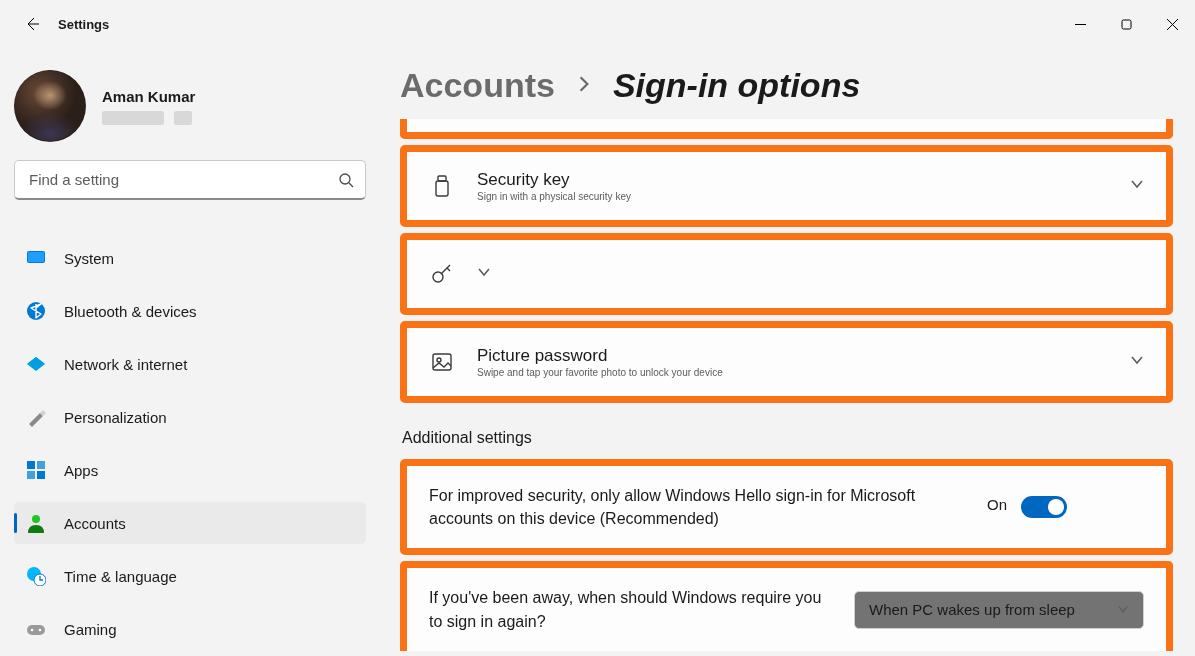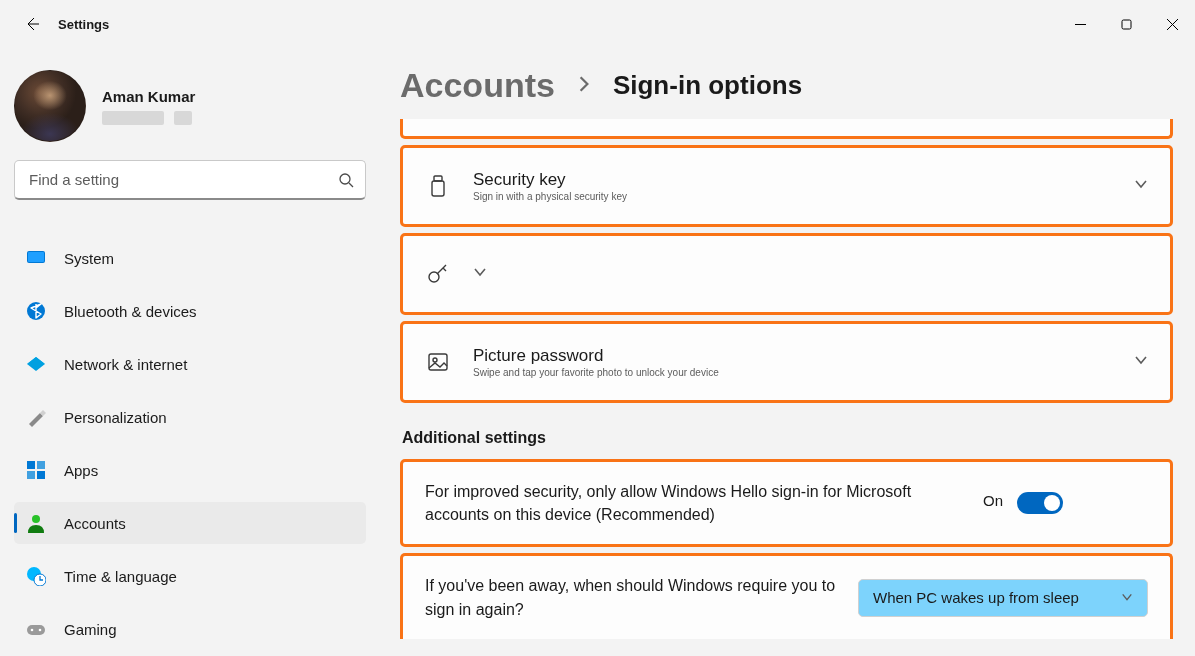--- a/index.html
+++ b/index.html
@@ -40,44 +40,44 @@
   .nav-item.active { background:#eaeaea; }
   .nav-item.active::before { content:""; position:absolute; left:0; top:11px; bottom:11px; width:3px; border-radius:3px; background:#0067c0; }
   .nav-icon { width:20px; height:20px; display:flex; align-items:center; justify-content:center; }
   .nav-icon svg { width:20px; height:20px; }
 
   
   .main { flex:1; padding: 18px 22px 0 20px; overflow:hidden; }
   .breadcrumb { display:flex; align-items:center; gap:20px; margin-bottom: 14px; }
   .bc-parent { font-size:34px; font-weight:600; color:#6b6b6b; }
   .bc-sep svg{ width:18px; height:18px; stroke:#6b6b6b; }
-  .bc-current { font-size:26px; font-weight:600; color:#1a1a1a; }
-
-  
-  .card { background:#fdfdfd; border:3px solid #f97316; border-radius:5px; margin-bottom:6px; }
+  .bc-current { font-size:34px; font-weight:600; color:#1a1a1a;font-style:italic; }
+
+  
+  .card { background:#fdfdfd; border:7px solid #f97316; border-radius:5px; margin-bottom:6px; }
   .option-card { display:flex; align-items:center; height:82px; padding:0 22px; gap:22px; }
   .opt-icon { width:26px; height:26px; display:flex; align-items:center; justify-content:center; color:#3a3a3a; }
   .opt-icon svg{ width:24px; height:24px; stroke:#3a3a3a; fill:none; stroke-width:1.4; }
   .opt-text { display:flex; flex-direction:column; gap:1px; flex:1; }
   .opt-title { font-size:17px; font-weight:400; }
   .opt-sub { font-size:10px; color:#5c5c5c; }
   .chevron svg{ width:14px; height:14px; stroke:#5c5c5c; fill:none; stroke-width:1.6; }
 
   .stub-card { height:20px; border-top:none; border-radius: 0 0 5px 5px; margin-bottom:6px; }
 
-  .section-label { font-size:16px; font-weight:700; margin:26px 0 12px 2px; }
+  .section-label { font-size:16px; font-weight:400; margin:26px 0 12px 2px; }
 
   .setting-card { display:flex; align-items:center; padding:18px 22px; gap:18px; }
   .setting-text { flex:1; font-size:16px; line-height:1.45; max-width:540px; }
   .toggle-wrap { display:flex; align-items:flex-start; gap:14px; }
   .toggle-label { font-size:15px; }
   .toggle { width:46px; height:22px; border-radius:22px; background:#0067c0; position:relative; }
   .toggle::after{ content:""; position:absolute; right:3px; top:3px; width:16px; height:16px; border-radius:50%; background:#fff; }
 
-  .dropdown { height:38px; min-width:290px; border:1px solid #d0d0d0; border-radius:5px; background:#7dd3fc; display:flex; align-items:center; justify-content:space-between; padding:0 14px; font-size:15px; }
+  .dropdown { height:38px; min-width:290px; border:1px solid #d0d0d0; border-radius:5px; background:#737373; display:flex; align-items:center; justify-content:space-between; padding:0 14px; font-size:15px; }
   .dropdown .chevron svg{ width:12px; height:12px; }
 
   .cut-card { border-bottom:none; border-radius:5px 5px 0 0;align-items:center; }
 </style>
 </head>
 <body>
 
 <div class="titlebar">
   <div class="back-btn">
     <svg viewBox="0 0 16 16">

